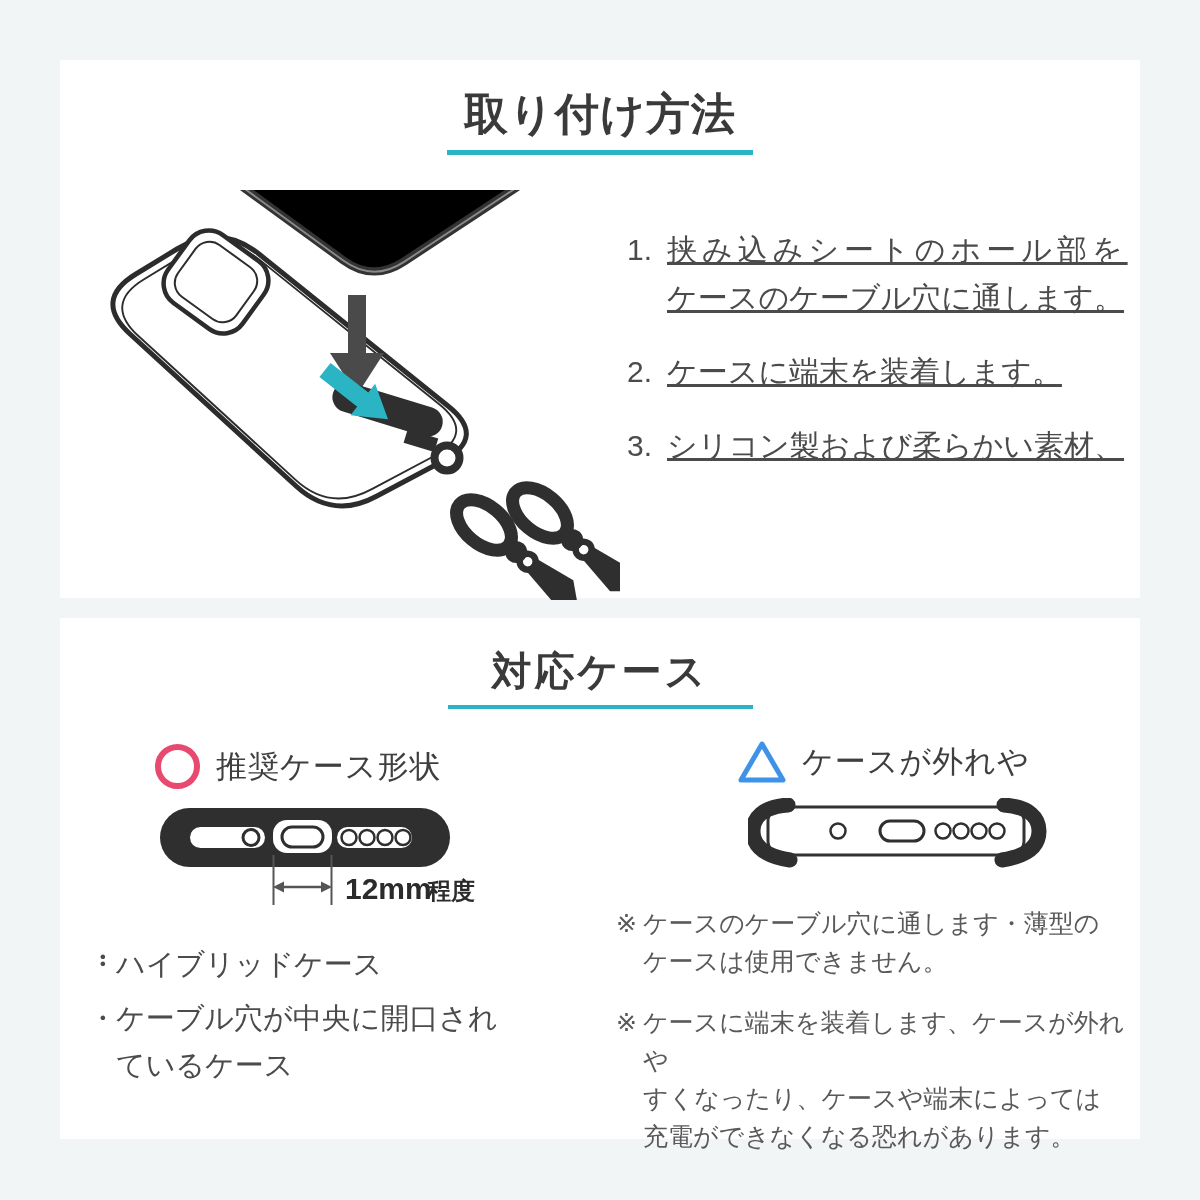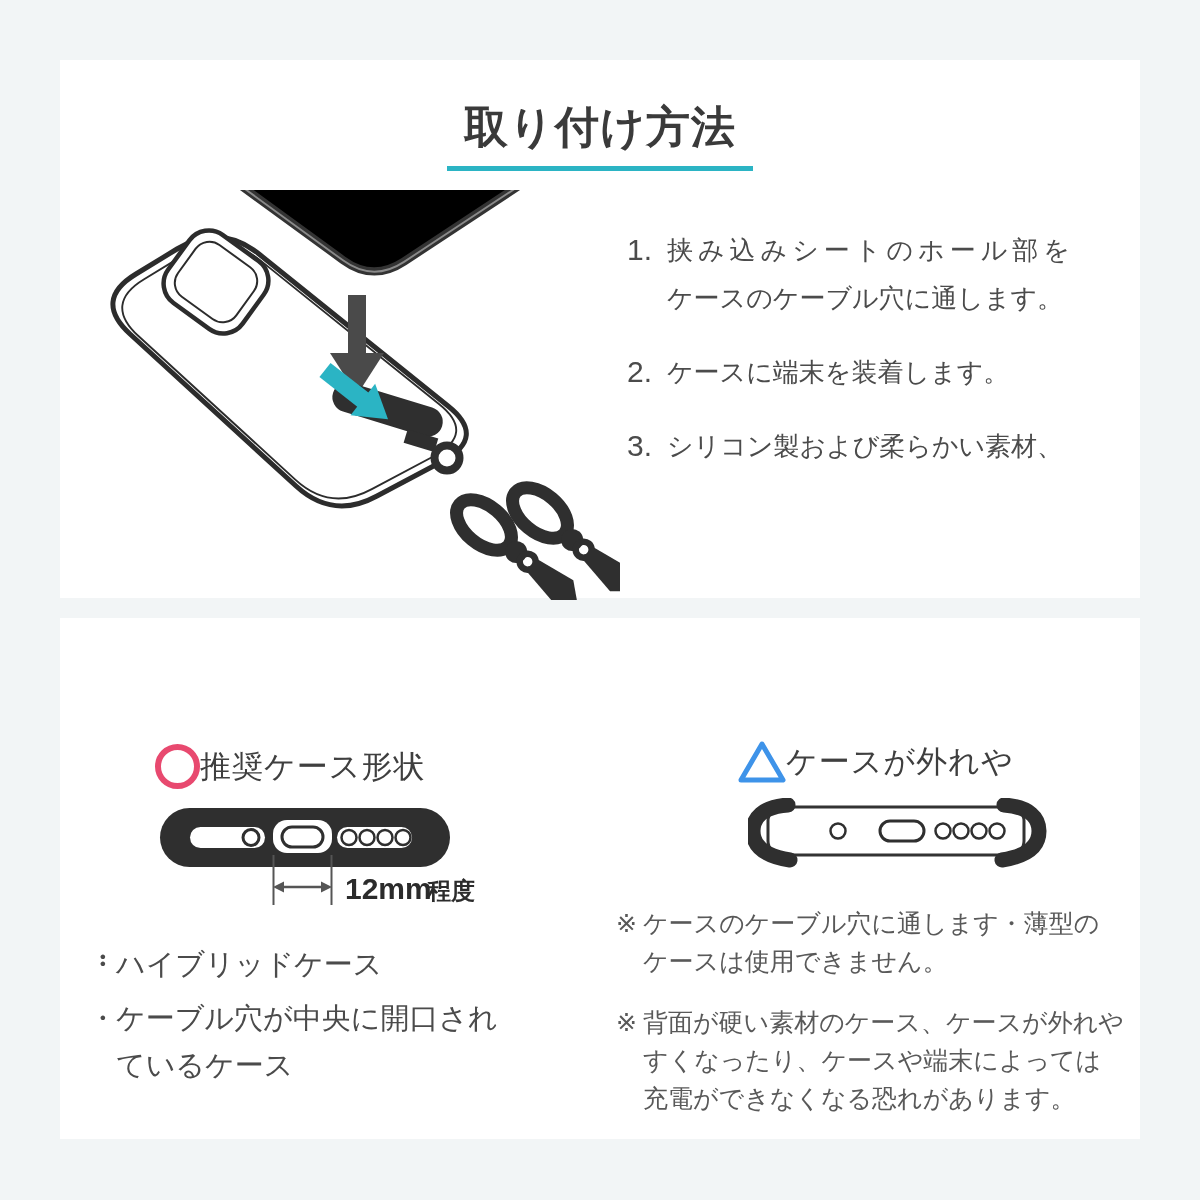--- a/index.html
+++ b/index.html
@@ -11,36 +11,36 @@
     -webkit-font-smoothing:antialiased;
   }
   .canvas{position:relative;width:1200px;height:1200px;overflow:hidden;}
   .panel{position:absolute;left:60px;width:1080px;background:#ffffff;}
   .panel-install{top:60px;height:538px;}
   .panel-compat{top:618px;height:521px;}
 
   .title-wrap{position:absolute;left:0;right:0;text-align:center;}
   .panel-install .title-wrap{top:28px;}
   .panel-compat  .title-wrap{top:30px;}
-  h2.title{margin:13px;color:#3a3a3a;font-weight:700;line-height:1.18;}
+  h2.title{margin:0;color:#3a3a3a;font-weight:700;line-height:1.18;}
   .t1{font-size:44px;letter-spacing:1px;}
   .t2{font-size:40px;letter-spacing:3px;}
   .underline{margin:10px auto 0;background:#2bb4c4;}
   .u1{width:306px;height:5px;}
   .u2{width:305px;height:4px;}
 
   .illus-install{position:absolute;left:0;top:105px;width:560px;height:435px;}
 
   .steps{position:absolute;left:567px;top:166px;width:513px;}
   .step{position:relative;padding-left:40px;margin-bottom:26px;}
   .step .num{position:absolute;left:0;top:0;font-size:30px;line-height:48px;color:#4b4b4b;}
-  .sline{font-size:26px;line-height:48px;color:#4b4b4b;}
+  .sline{font-size:30px;line-height:48px;color:#4b4b4b;text-decoration:underline;}
   .sline.spread{letter-spacing:5px;}
 
-  .col-head{position:absolute;display:flex;align-items:center;justify-content:space-between;}
+  .col-head{position:absolute;display:flex;align-items:center;gap:16px;justify-content:space-between;}
   .left-head{left:95px;top:126px;}
   .right-head{left:678px;top:122px;}
   .col-label{font-size:31px;font-weight:500;color:#3f3f3f;letter-spacing:1px;white-space:nowrap;}
   .shape-circle{width:45px;height:45px;box-sizing:border-box;border:6px solid #e8496f;border-radius:50%;flex:0 0 auto;}
   .shape-triangle{width:48px;height:44px;flex:0 0 auto;}
 
   .illus-recommended{position:absolute;left:95px;top:177px;width:340px;height:120px;}
   .illus-not-recommended{position:absolute;left:688px;top:180px;width:300px;height:70px;}
   .dim-label-main{font-size:30px;font-weight:700;fill:#2b2b2b;}
   .dim-label-sub{font-size:24px;font-weight:700;fill:#2b2b2b;}
@@ -137,20 +137,24 @@
         <div class="sline">ケースに端末を装着します。</div>
       </div>
       <div class="step">
         <span class="num">3.</span>
         <div class="sline">シリコン製および柔らかい素材、</div>
       </div>
     </div>
   </section>
 
   <section class="panel panel-compat">
+    <div class="title-wrap">
+      <h2 class="title t2">対応ケース</h2>
+      <div class="underline u2"></div>
+    </div>
 
     <div class="col-head left-head">
       <span class="shape-circle"></span>
       <span class="col-label">推奨ケース形状</span>
     </div>
 
     <div class="col-head right-head">
       <svg class="shape-triangle" viewBox="0 0 48 44" aria-hidden="true">
         <polygon points="24,4 45,40 3,40" fill="none" stroke="#3e93e9" stroke-width="5" stroke-linejoin="round"></polygon>
       </svg>
@@ -207,19 +211,19 @@
     </ul>
 
     <div class="notes">
       <div class="note">
         <span class="note-mark">※</span>
         <div>ケースのケーブル穴に通します・薄型の</div>
         <div>ケースは使用できません。</div>
       </div>
       <div class="note">
         <span class="note-mark">※</span>
-        <div>背面が硬い素材のケース、ケースが外れや</div>
+        <div>ケースに端末を装着します、ケースが外れや</div>
         <div>すくなったり、ケースや端末によっては</div>
         <div>充電ができなくなる恐れがあります。</div>
       </div>
     </div>
   </section>
 </div>
 
 </body></html>

